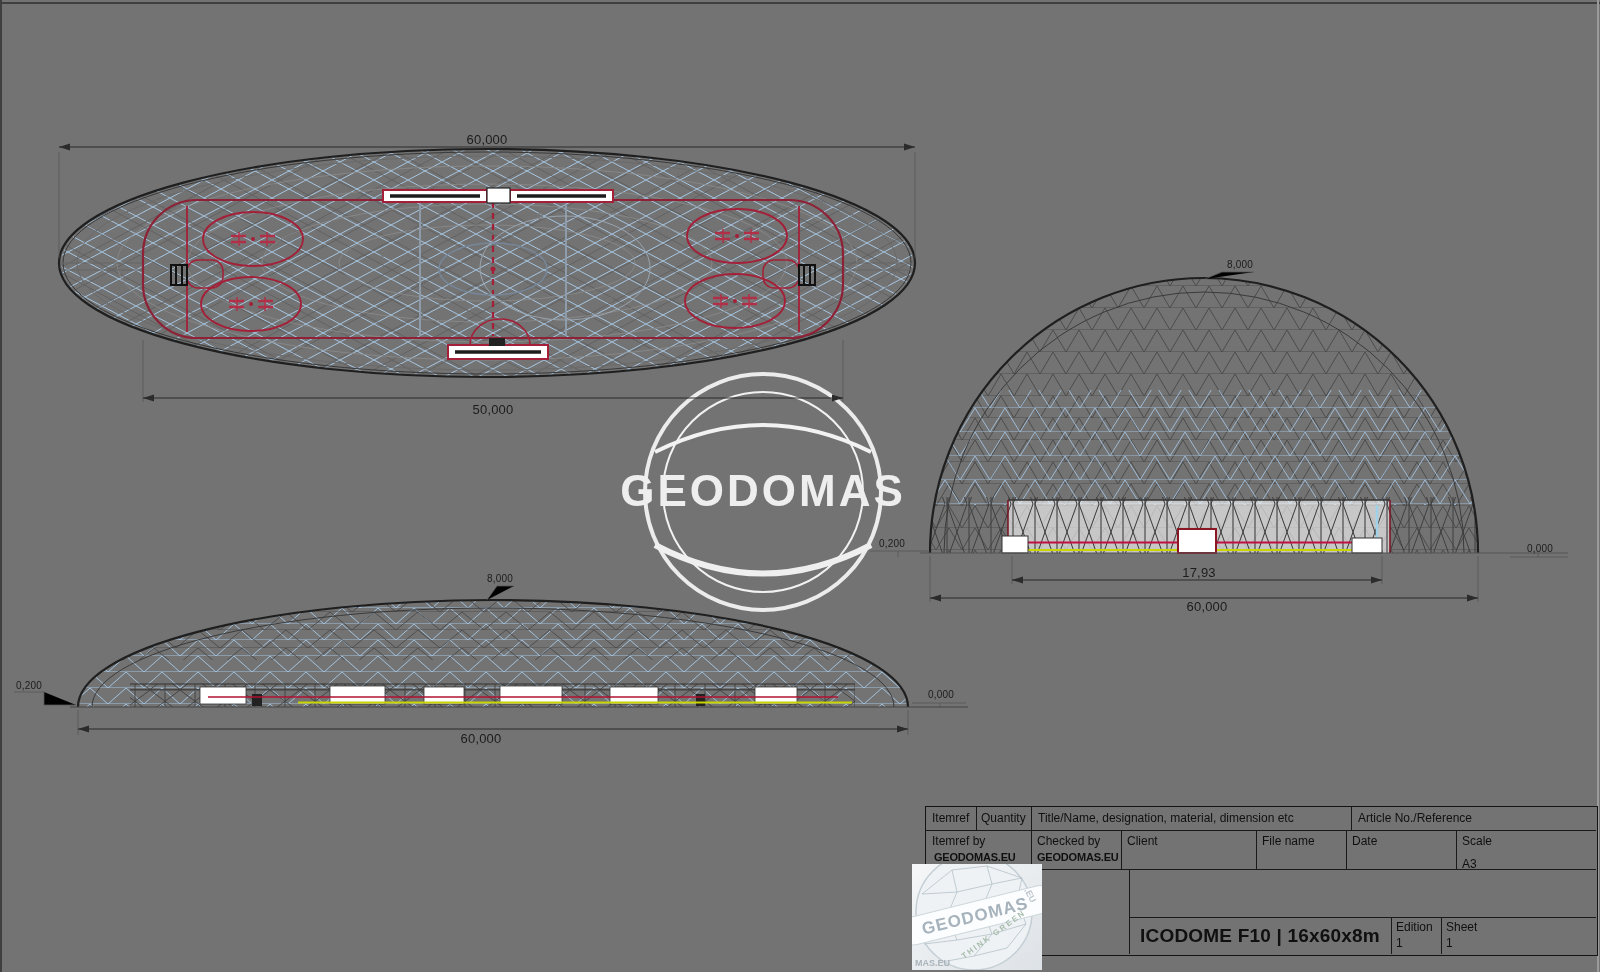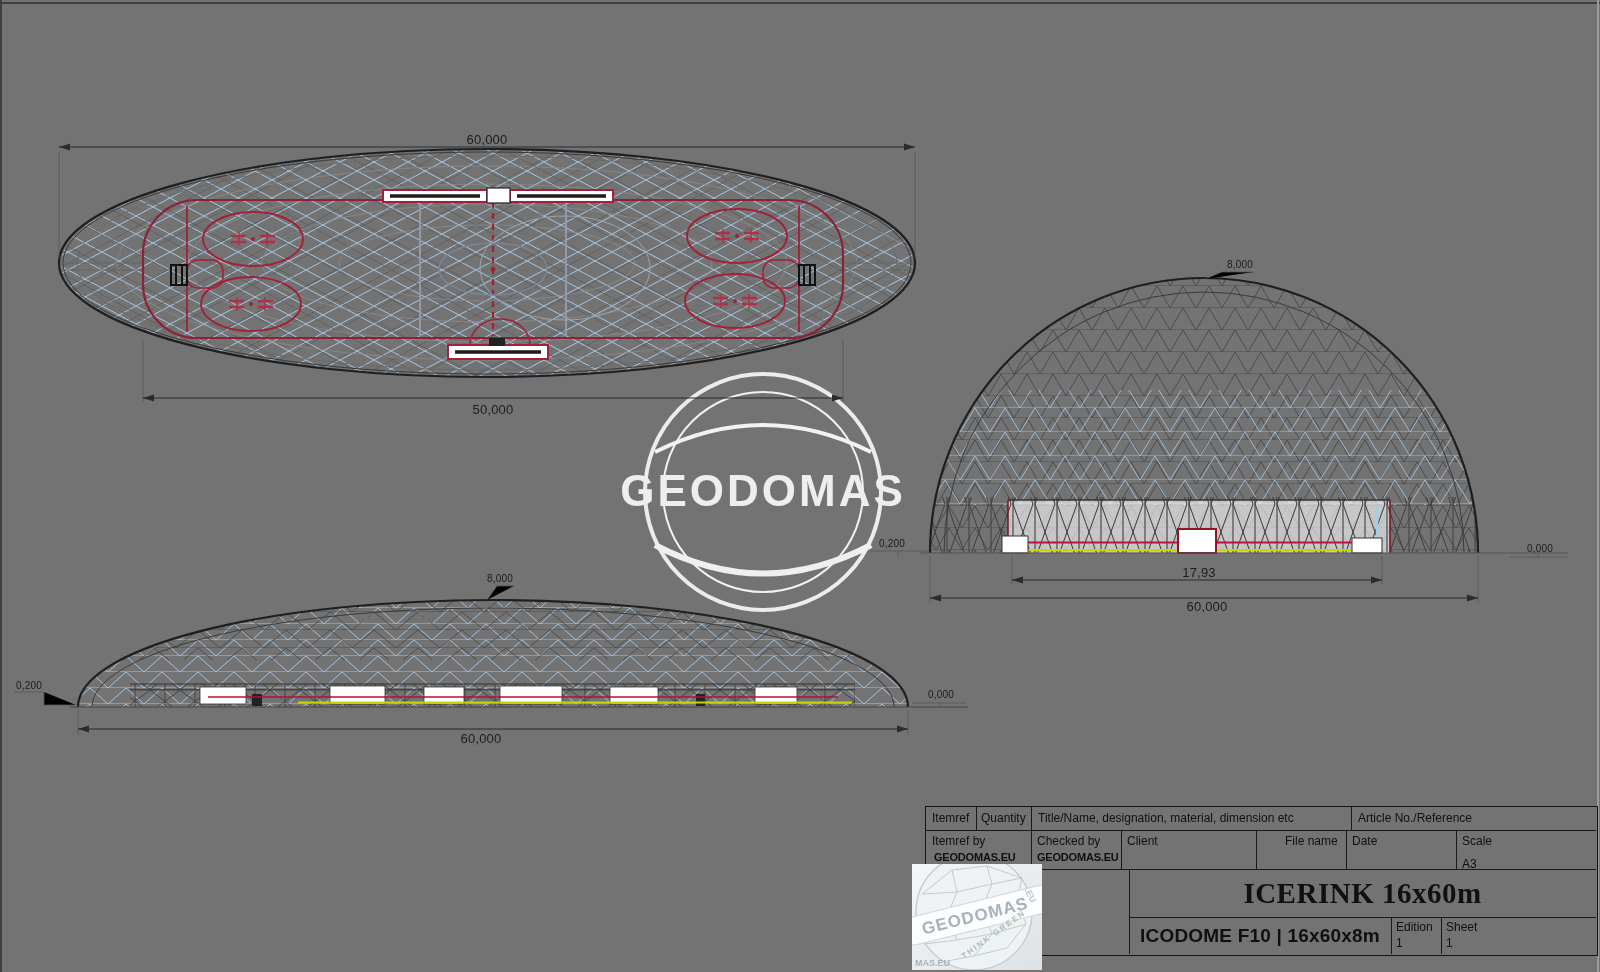--- a/index.html
+++ b/index.html
@@ -259,28 +259,25 @@
     <span class="lab" style="left:6px;top:4px;">Itemref</span>
     <span class="lab" style="left:55px;top:4px;">Quantity</span>
     <span class="lab" style="left:112px;top:4px;">Title/Name, designation, material, dimension etc</span>
     <span class="lab" style="left:432px;top:4px;">Article No./Reference</span>
 
     <span class="lab" style="left:6px;top:27px;">Itemref by</span>
     <span class="lab bold" style="left:8px;top:44px;">GEODOMAS.EU</span>
     <span class="lab" style="left:111px;top:27px;">Checked by</span>
     <span class="lab bold" style="left:111px;top:44px;">GEODOMAS.EU</span>
     <span class="lab" style="left:201px;top:27px;">Client</span>
-    <span class="lab" style="left:336px;top:27px;margin-left:23px;">File name</span>
+    <span class="lab" style="left:336px;top:27px;">File name</span>
     <span class="lab" style="left:426px;top:27px;">Date</span>
     <span class="lab" style="left:536px;top:27px;">Scale</span>
     <span class="lab" style="left:536px;top:42px;margin-top:8px;">A3</span>
 
-    <div class="cell-center" style="left:203px;top:62px;width:467px;height:48px;">
-      <span class="big-title">ICERINK 16x60m</span>
-    </div>
 
     <div class="cell-center" style="left:203px;top:110px;width:262px;height:37px;">
       <span class="sub-title">ICODOME F10 | 16x60x8m</span>
     </div>
     <span class="lab" style="left:470px;top:113px;">Edition</span>
     <span class="lab" style="left:470px;top:129px;">1</span>
     <span class="lab" style="left:520px;top:113px;">Sheet</span>
     <span class="lab" style="left:520px;top:129px;">1</span>
   </div>
 

